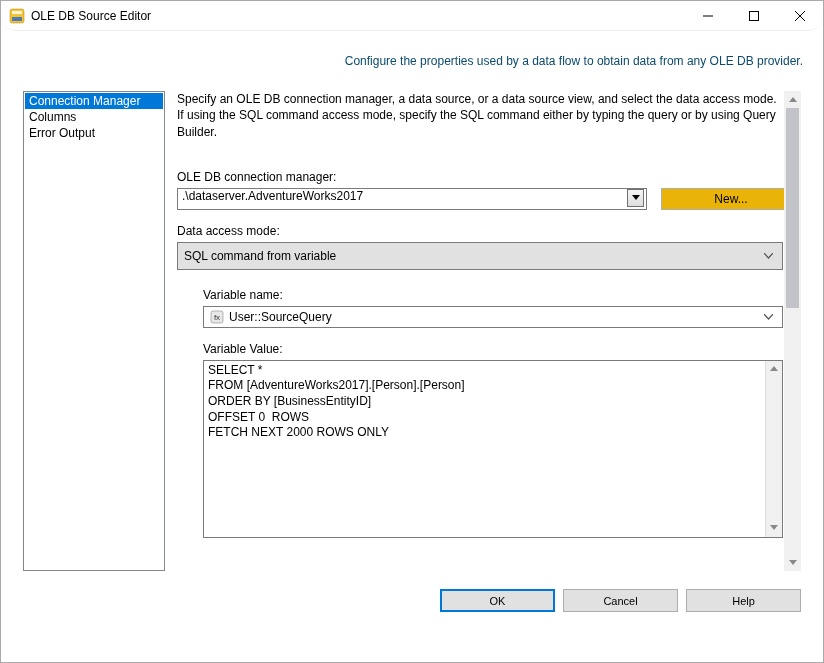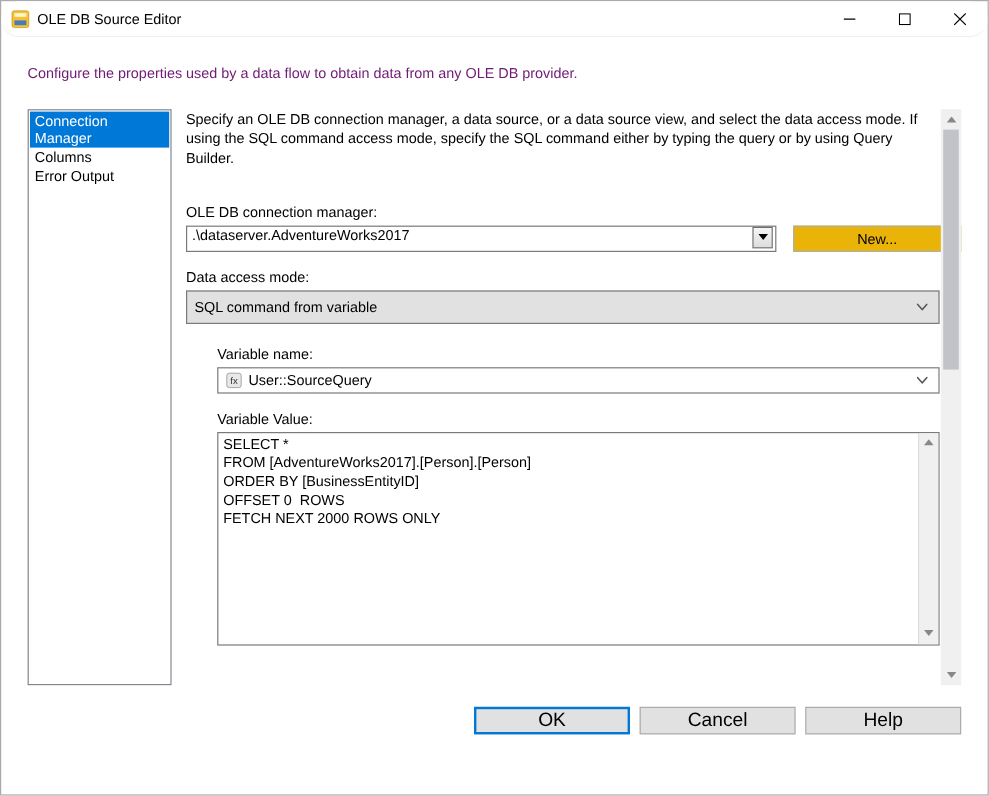--- a/index.html
+++ b/index.html
@@ -42,31 +42,32 @@
       display: flex;
       align-items: center;
       justify-content: center;
       font-size: 12px;
       color: #000;
     }
     .titlebar-btn svg { width: 10px; height: 10px; }
     .description {
       padding: 22px 20px 22px 22px;
       font-size: 12px;
-      color: #701a75;
+      color: #0c4a6e;
       line-height: 1.35;
+      text-align: right;
     }
     .main-area {
       display: flex;
       margin: 0 22px;
       height: 480px;
       position: relative;
     }
     .sidebar {
-      width: 120px;
+      width: 142px;
       border: 1px solid #828790;
       background: #fff;
       padding: 1px;
     }
     .sidebar-item {
       padding: 1px 4px;
       cursor: default;
       font-size: 12px;
     }
     .sidebar-item.selected {
@@ -202,25 +203,25 @@
       height: 200px;
       background: #c2c3c9;
     }
     .footer {
       display: flex;
       justify-content: flex-end;
       gap: 8px;
       padding: 18px 22px 0 22px;
     }
     .footer-btn {
-      width: 130px;
+      width: 115px;
       height: 23px;
       border: 1px solid #adadad;
       background: #e1e1e1;
-      font-size: 16px;
+      font-size: 11px;
       display: flex;
       align-items: center;
       justify-content: center;
     }
     .footer-btn.active {
       border: 2px solid #0078d7;
     }
   </style>
 </head>
 <body>

